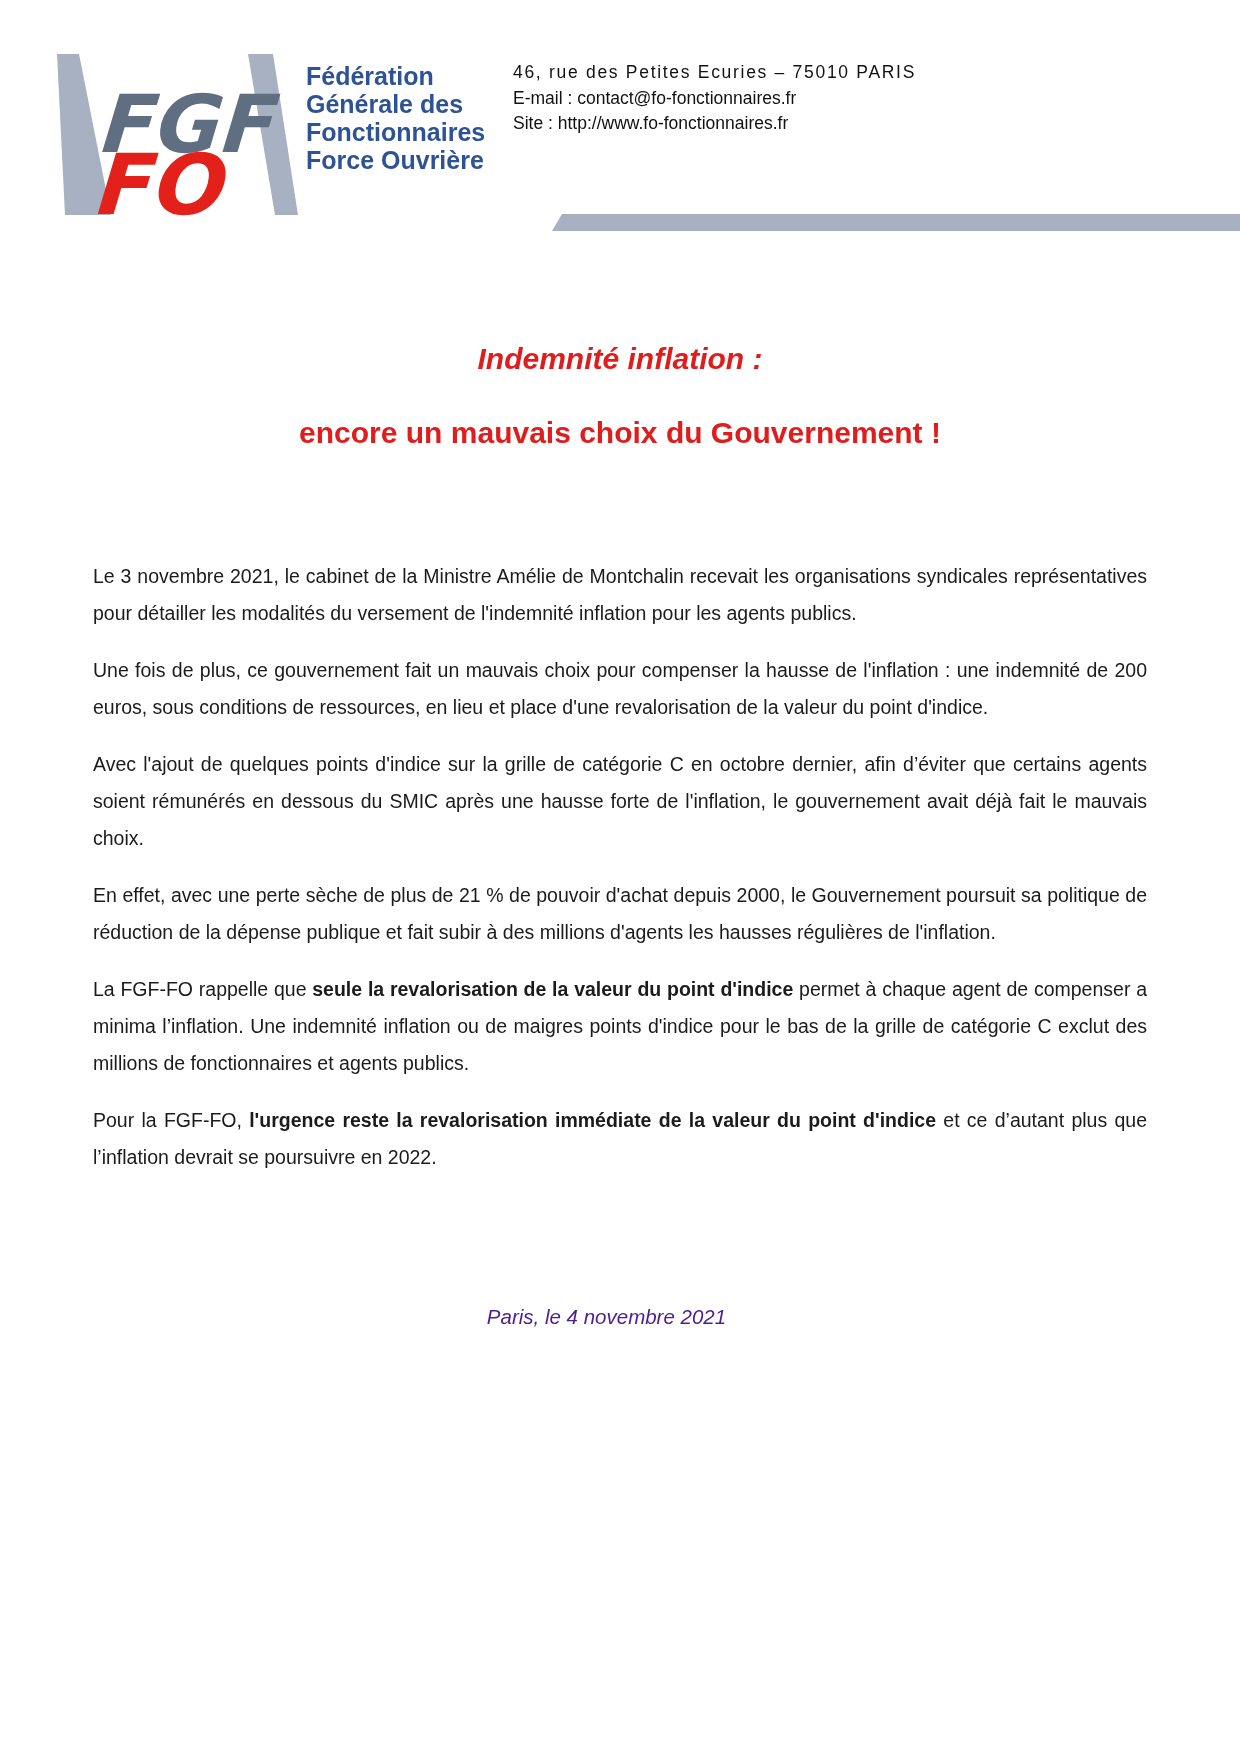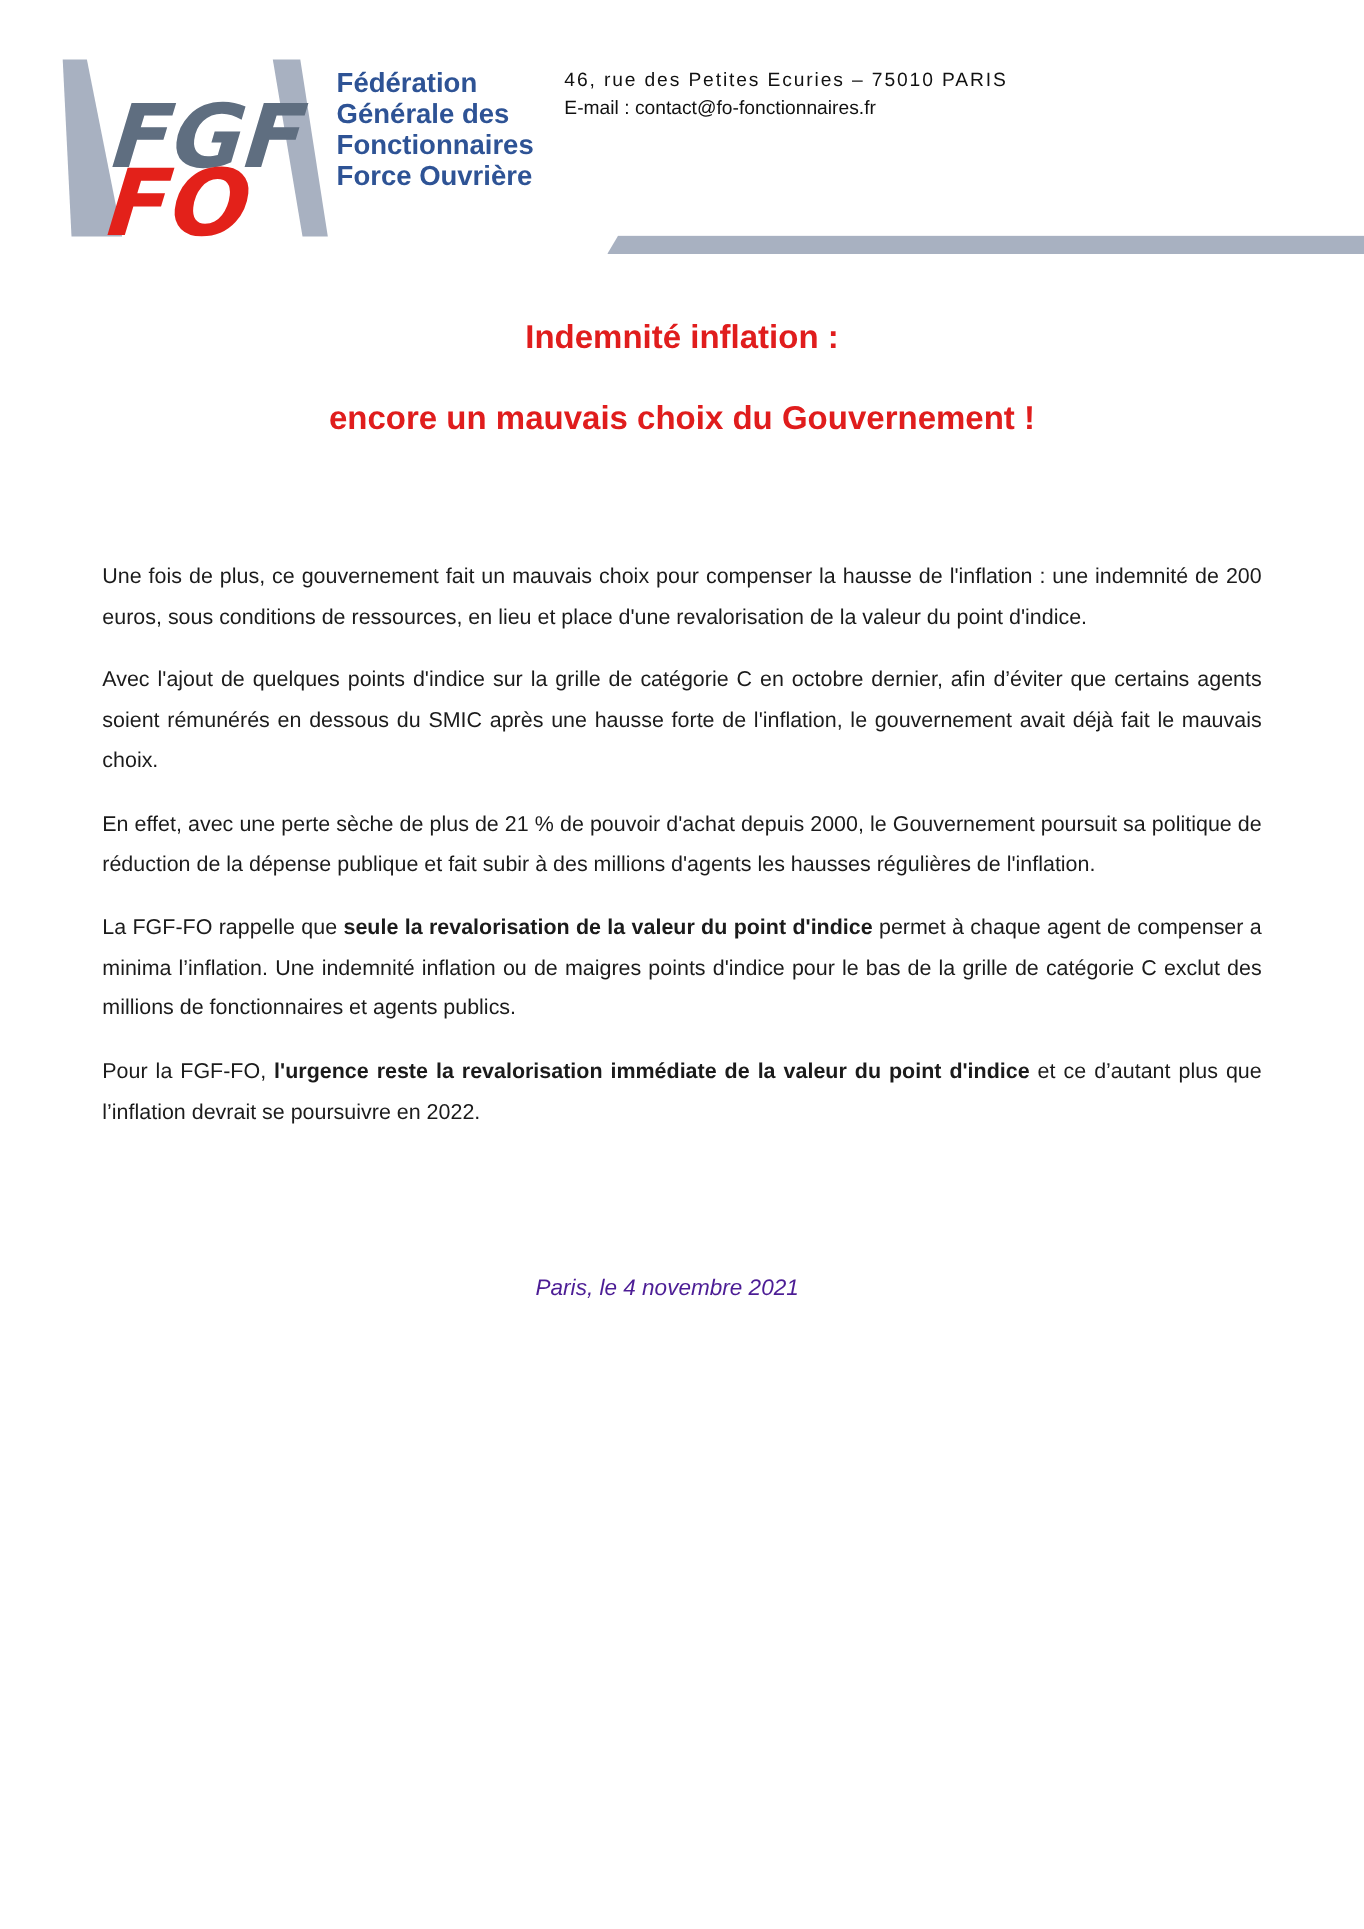--- a/index.html
+++ b/index.html
@@ -28,23 +28,23 @@
   }
   .contact .address { letter-spacing:1.7px; }
   .gray-bar {
     position:absolute; left:552px; top:214px; right:0; height:17px;
     background:#a8b1c1;
     clip-path:polygon(10px 0, 100% 0, 100% 100%, 0 100%);
   }
 
   
   .doc-title-1 {
-    margin:56px 93px 0 93px;
+    margin:108px 93px 0 93px;
     text-align:center;
-    color:#e01d1d; font-weight:bold; font-size:30px; line-height:38px;
+    color:#e01d1d; font-weight:bold; font-size:30px; line-height:38px;font-style:italic;
   }
   .doc-title-2 {
     margin:36px 93px 0 93px;
     text-align:center;
     color:#e01d1d; font-weight:bold; font-size:30px; line-height:38px;
   }
 
   
   .doc-body { margin:106px 93px 0 93px; }
   .doc-body p {
@@ -81,31 +81,33 @@
     <div class="org-name">
       <div>Fédération</div>
       <div>Générale des</div>
       <div>Fonctionnaires</div>
       <div>Force Ouvrière</div>
     </div>
 
     <div class="contact">
       <div class="address">46, rue des Petites Ecuries – 75010 PARIS</div>
       <div>E-mail : contact@fo-fonctionnaires.fr</div>
+      <div>Site : http://www.fo-fonctionnaires.fr</div>
     </div>
 
     <div class="gray-bar"></div>
   </div>
 
   <div style="height:232px"></div>
 
   <div class="doc-title-1">Indemnité inflation :</div>
   <div class="doc-title-2">encore un mauvais choix du Gouvernement !</div>
 
   <div class="doc-body">
+    <p><span>Le 3 novembre 2021, le cabinet de la Ministre Amélie de Montchalin recevait les organisations syndicales représentatives pour détailler les modalités du versement de l'indemnité inflation pour les agents publics.</span><span class="b"></span><span></span></p>
     <p><span>Une fois de plus, ce gouvernement fait un mauvais choix pour compenser la hausse de l'inflation : une indemnité de 200 euros, sous conditions de ressources, en lieu et place d'une revalorisation de la valeur du point d'indice.</span><span class="b"></span><span></span></p>
     <p><span>Avec l'ajout de quelques points d'indice sur la grille de catégorie C en octobre dernier, afin d’éviter que certains agents soient rémunérés en dessous du SMIC après une hausse forte de l'inflation, le gouvernement avait déjà fait le mauvais choix.</span><span class="b"></span><span></span></p>
     <p><span>En effet, avec une perte sèche de plus de 21 % de pouvoir d'achat depuis 2000, le Gouvernement poursuit sa politique de réduction de la dépense publique et fait subir à des millions d'agents les hausses régulières de l'inflation.</span><span class="b"></span><span></span></p>
     <p><span>La FGF-FO rappelle que </span><span class="b">seule la revalorisation de la valeur du point d'indice</span><span> permet à chaque agent de compenser a minima l’inflation. Une indemnité inflation ou de maigres points d'indice pour le bas de la grille de catégorie C exclut des millions de fonctionnaires et agents publics.</span></p>
     <p><span>Pour la FGF-FO, </span><span class="b">l'urgence reste la revalorisation immédiate de la valeur du point d'indice</span><span> et ce d’autant plus que l’inflation devrait se poursuivre en 2022.</span></p>
   </div>
 
   <div class="dateline">Paris, le 4 novembre 2021</div>
 
 </div>

